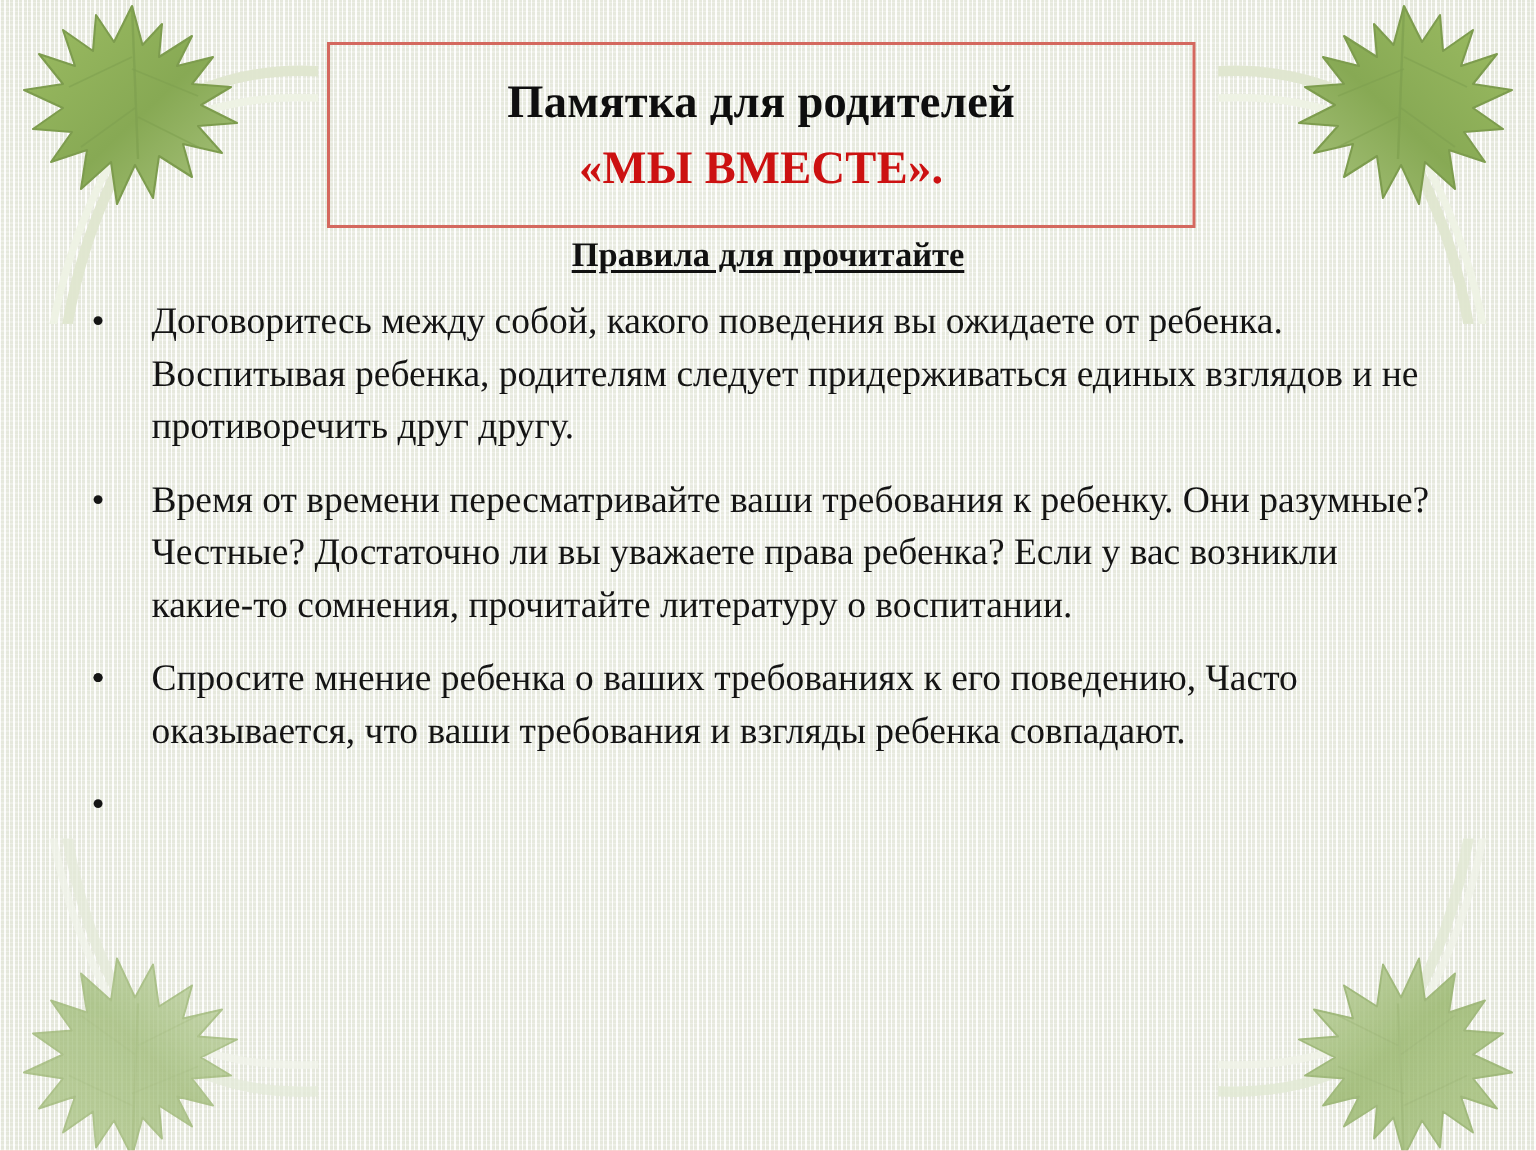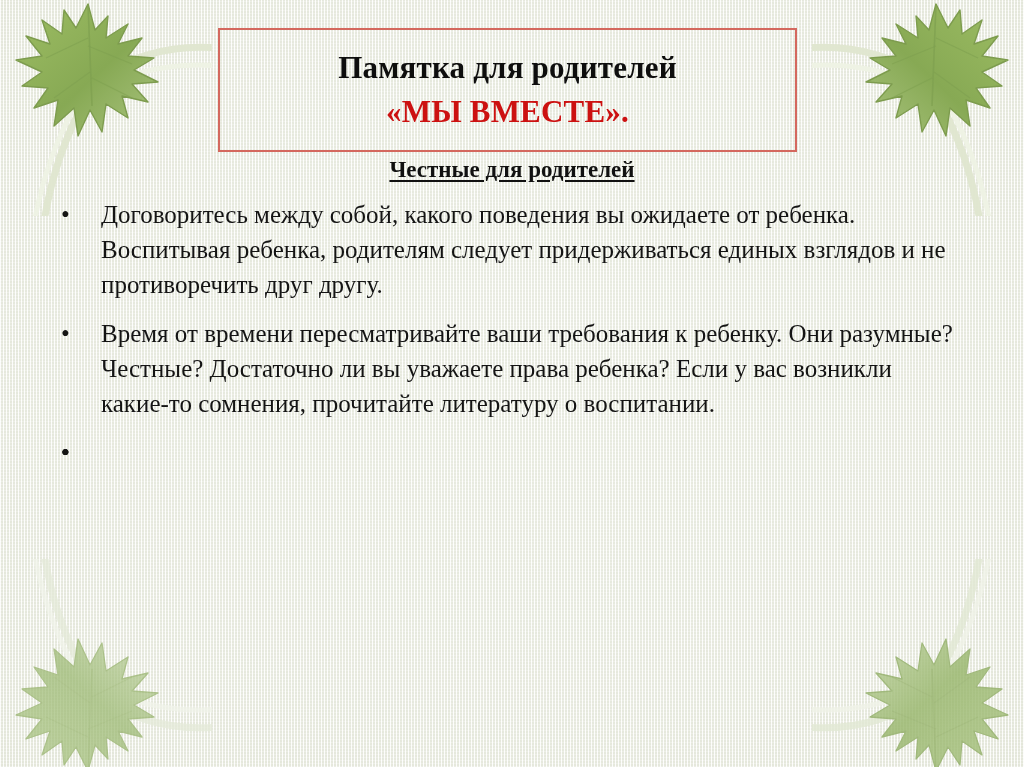--- a/index.html
+++ b/index.html
@@ -244,35 +244,36 @@
         <path d="M106 52 L64 72 M106 60 L150 78 M108 86 L72 112 M110 92 L150 112" stroke="#8eac62" stroke-width="1.1" fill="none" opacity="0.55"></path>
       </g>
     </svg>
   </div>
 
   <div class="title-box">
     <div class="title-line1">Памятка для родителей</div>
     <div class="title-line2">«МЫ ВМЕСТЕ».</div>
   </div>
 
-  <div class="subtitle">Честные для родителей</div>
+  <div class="subtitle">Правила для прочитайте</div>
 
   <div class="rules">
     <div class="rule-item">
       <span class="rule-bullet">•</span>
       <span>Договоритесь между собой, какого поведения вы ожидаете от ребенка. Воспитывая ребенка, родителям следует придерживаться единых взглядов и не противоречить друг другу.</span>
     </div>
     <div class="rule-item">
       <span class="rule-bullet">•</span>
       <span>Время от времени пересматривайте ваши требования к ребенку. Они разумные? Честные? Достаточно ли вы уважаете права ребенка? Если у вас возникли какие-то сомнения, прочитайте литературу о воспитании.</span>
     </div>
     <div class="rule-item">
       <span class="rule-bullet">•</span>
     </div>
     <div class="rule-item">
       <span class="rule-bullet">•</span>
+      <span>Спросите мнение ребенка о ваших требованиях к его поведению, Часто оказывается, что ваши требования и взгляды ребенка совпадают.</span>
     </div>
     <div class="rule-item">
       <span class="rule-bullet">•</span>
     </div>
   </div>
 
 </div>
 
 </body></html>

